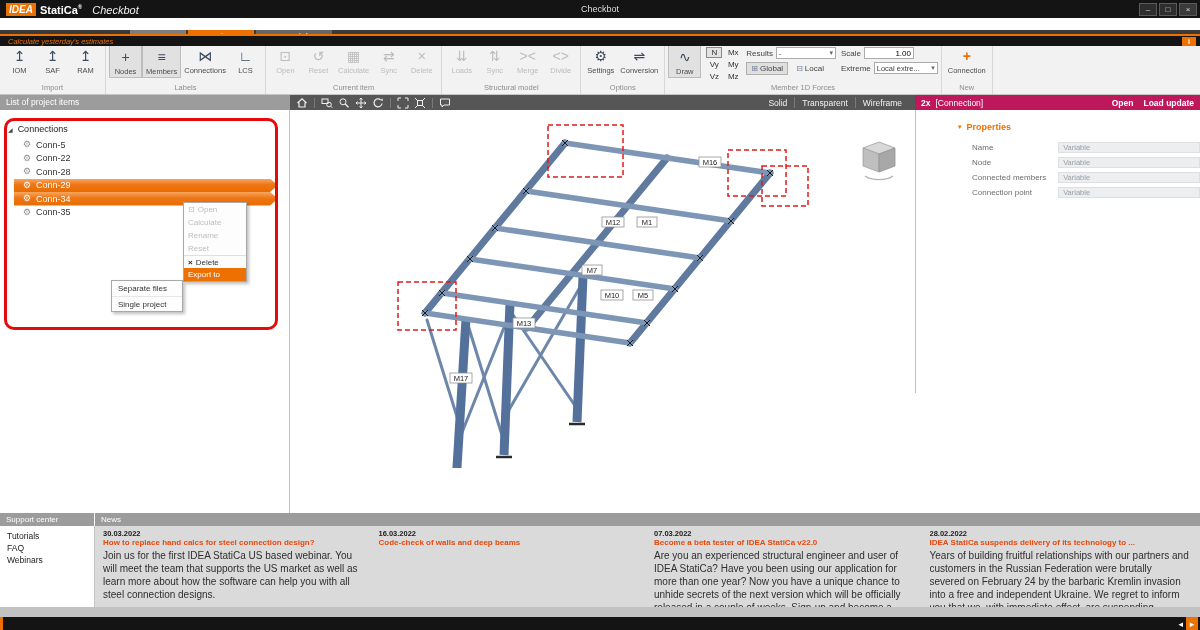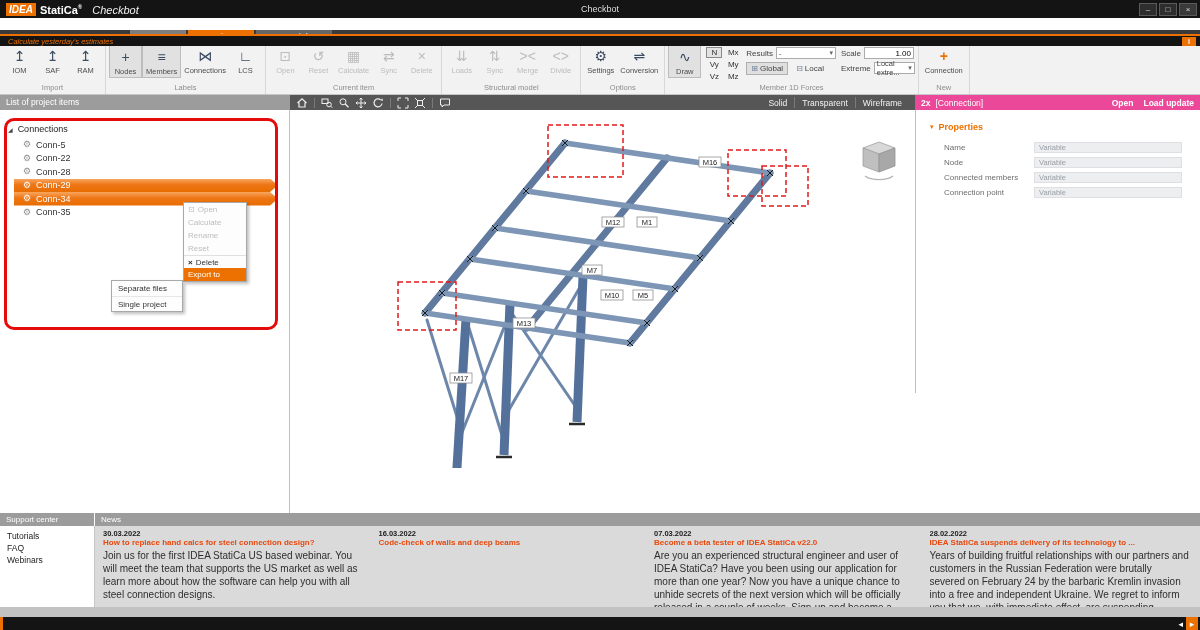--- a/index.html
+++ b/index.html
@@ -44,36 +44,36 @@
 
   .forces { gap:5px; }
   .fchecks { display:flex; gap:3px; padding-top:2px; }
   .fcol { display:flex; flex-direction:column; gap:1px; }
   .fchk { font-size:8px; color:#333; width:16px; height:11px; display:flex; align-items:center; justify-content:center; }
   .fchk.on { border:1px solid #8a8a8a; background:#e2e2e2; }
   .fmid, .fright { display:flex; flex-direction:column; gap:3px; padding-top:2px;justify-content:flex-end; }
   .frow { display:flex; align-items:center; gap:3px; }
   .flab { font-size:8px; color:#444; }
   .fselect { height:12px; background:#fff; border:1px solid #ababab; display:flex; align-items:center; justify-content:space-between; font-size:7.5px; color:#444; padding:0 2px; }
-  .fselect.w60 { width:60px; } .fselect.w56 { width:41px; }
+  .fselect.w60 { width:60px; } .fselect.w56 { width:64px; }
   .fselect .dd { color:#666; font-size:7px; }
   .finput { width:50px; height:12px; border:1px solid #ababab; font-size:8px; text-align:right; padding-right:2px; font-family:inherit; }
   .fbtn { height:13px; display:flex; align-items:center; gap:2px; border:1px solid transparent; padding:0 4px; font-size:8px; color:#444; }
   .fbtn.active { background:#dfdfdf; border-color:#b0b0b0; }
   .fbic { font-size:8px; color:#6a7b94; }
 
   
   .left-header { position:absolute; left:0; top:95px; width:290px; height:15px; background:#9c9c9c; color:#fff; font-size:8.5px; line-height:15px; padding-left:6px; }
   .vp-toolbar { position:absolute; left:290px; top:95px; width:625px; height:15px; background:#565656; display:flex; align-items:center; gap:5px; padding:0 6px; }
   .ti { display:flex; align-items:center; }
   .ti-sep { width:1px; height:10px; background:#7a7a7a; margin:0 1px; }
   .vp-views { margin-left:auto; display:flex; align-items:center; }
   .vp-view { color:#f2f2f2; font-size:8.5px; padding:0 7px; border-left:1px solid #7a7a7a; height:11px; display:flex; align-items:center; }
   .vp-view:first-child { border-left:none; }
-  .right-header { position:absolute; left:915px; top:95px; width:285px; height:15px; background:#ec4899; color:#fff; display:flex; align-items:center; font-size:8.5px; padding:0 6px; }
+  .right-header { position:absolute; left:915px; top:95px; width:285px; height:15px; background:#be185d; color:#fff; display:flex; align-items:center; font-size:8.5px; padding:0 6px; }
   .rh-count { font-weight:bold; margin-right:5px; }
   .rh-actions { margin-left:auto; display:flex; gap:10px; }
   .rh-btn { color:#fff; font-weight:bold; }
 
   
   .left-panel { position:absolute; left:0; top:110px; width:290px; height:403px; background:#fff; border-right:1px solid #c0c0c0; }
   .tree-root { display:flex; align-items:center; gap:5px; margin:14px 0 4px 8px; font-size:9px; color:#222; }
   .tree-caret { font-size:6px; color:#444; }
   .tree-item { margin-left:14px; width:264px; height:13.5px; display:flex; align-items:center; gap:5px; padding-left:9px; font-size:9px; color:#333; }
   .tree-item .gear { color:#8f8f8f; font-size:9px; line-height:1; }
@@ -90,21 +90,21 @@
   .cm-item.export { background:#ED7100; color:#fff; }
   .ctx-submenu { position:absolute; left:111px; top:170px; width:72px; background:#fdfdfd; border:1px solid #a8a8a8; box-shadow:2px 2px 3px rgba(0,0,0,.25); z-index:9; }
   .sm-item { height:15px; display:flex; align-items:center; padding:0 6px; font-size:8px; color:#333; }
   .sm-item + .sm-item { border-top:1px solid #e6e6e6; }
 
   
   .viewport { position:absolute; left:290px; top:110px; width:625px; height:358px; background:#ffffff; overflow:hidden; }
   .viewcube { position:absolute; right:14px; top:28px; }
 
   
-  .right-panel { position:absolute; left:915px; top:110px; width:285px; height:283px; background:#fff; border-left:1px solid #c0c0c0; }
+  .right-panel { position:absolute; left:915px; top:110px; width:285px; height:283px; background:#fff; border-left:1px solid #c0c0c0;padding-left:28px; }
   .props-title { display:flex; align-items:center; gap:5px; color:#ED7100; font-weight:bold; font-size:9px; margin:12px 0 8px 14px; }
   .props-caret { font-size:7px; }
   .prop-row { display:flex; align-items:center; height:15px; padding-left:28px; }
   .prop-label { width:90px; color:#6d6d6d; font-size:8px; }
   .prop-value { width:148px; height:11px; background:#eceef0; border:1px solid #dddfe2; color:#9aa0a6; font-size:7.5px; display:flex; align-items:center; padding-left:4px; }
 
   
   .support-header { position:absolute; left:0; top:513px; width:95px; height:13px; background:#9c9c9c; color:#fff; font-size:8px; line-height:13px; padding-left:6px; border-right:1px solid #fff; }
   .news-header { position:absolute; left:95px; top:513px; width:1105px; height:13px; background:#9c9c9c; color:#fff; font-size:8px; line-height:13px; padding-left:6px; }
   .support-body { position:absolute; left:0; top:526px; width:95px; height:81px; background:#fff; border-right:1px solid #c6c6c6; padding:4px 0 0 7px; }

